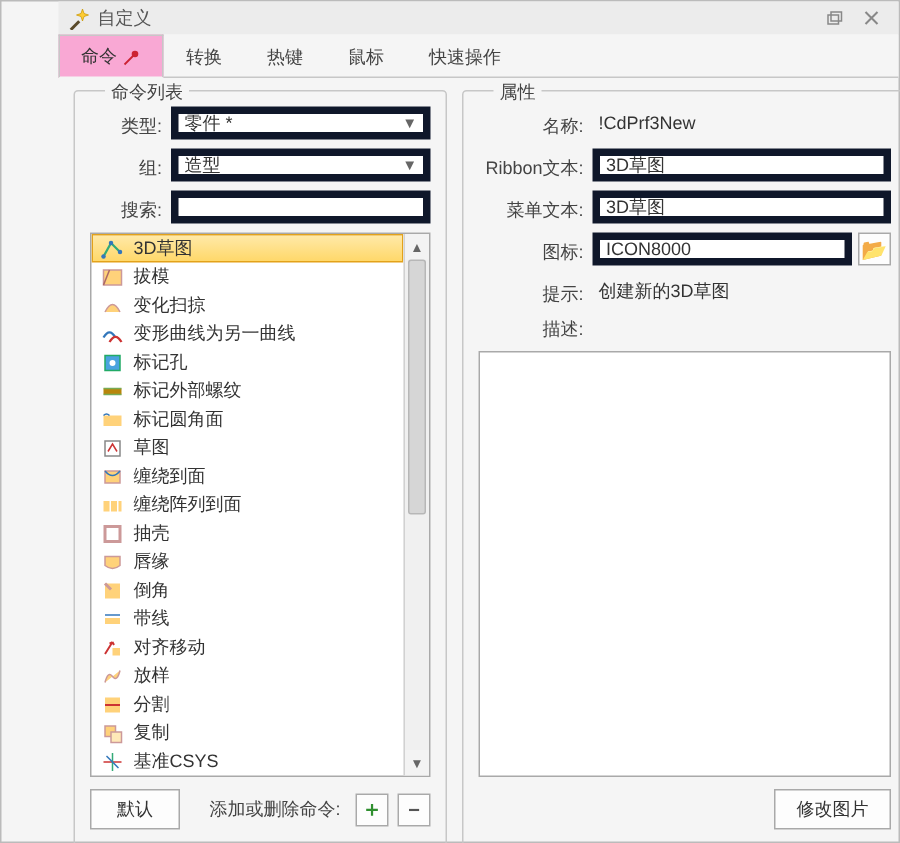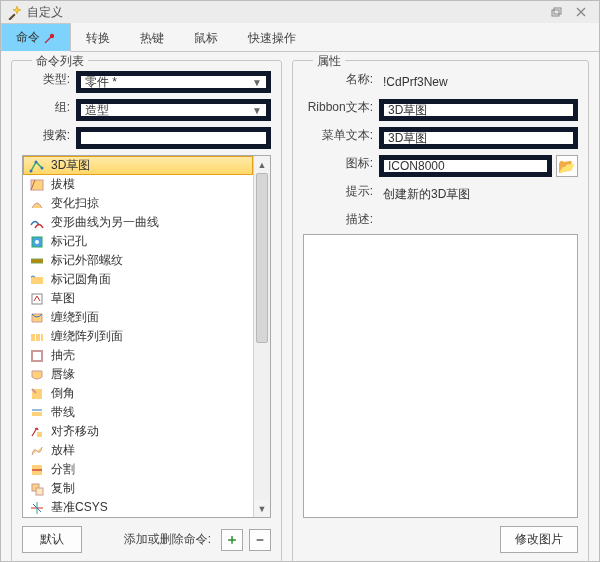--- a/index.html
+++ b/index.html
@@ -1,21 +1,21 @@
 <!DOCTYPE html>
 <html><head>
   <meta charset="utf-8">
   <style>
     * { margin: 0; padding: 0; box-sizing: border-box; }
     body { font-family: "Microsoft YaHei", "SimSun", sans-serif; font-size: 12px; color: #333; }
     .dialog {
       width: 600px; height: 562px;
       background: #f5f5f5;
       border: 1px solid #bbb;
-      display: flex; flex-direction: column;
+      display: flex; flex-direction: column; padding-left: 38px;
     }
     .titlebar {
       display: flex; align-items: center;
       background: #ececec;
       padding: 2px 6px;
       height: 24px;
     }
     .titlebar .wand-icon {
       width: 16px; height: 16px; margin-right: 4px;
       display: inline-flex; align-items: center; justify-content: center;
@@ -35,21 +35,21 @@
       padding: 5px 14px;
       cursor: default;
       color: #444;
       position: relative;
       border: 1px solid transparent;
       border-bottom: none;
       margin-bottom: -1px;
       display: flex; align-items: center; gap: 4px;
     }
     .tab.active {
-      background: #7dd3fc;
+      background: #f9a8d4;
       border-color: #c7c7c7;
       border-bottom: 1px solid #f5f5f5;
       color: #333;
     }
     .tab-icon { width: 12px; height: 12px; display: inline-block; }
     .content {
       flex: 1; display: flex; flex-direction: column;
       padding: 8px 10px;
     }
     .columns {
@@ -66,21 +66,21 @@
     .groupbox > .legend {
       position: absolute;
       top: -8px; left: 20px;
       background: #f5f5f5;
       padding: 0 4px;
       color: #444;
     }
     .left-col { flex: 1; }
     .right-col { flex: 1; }
     .form-row {
-      display: flex; align-items: flex-start;
+      display: flex; align-items: flex-end;
       margin-bottom: 6px;
     }
     .form-row .lbl {
       width: 54px;
       text-align: right;
       padding-right: 6px;
       color: #444;
     }
     .right-col .form-row .lbl { width: 76px; }
     .form-row .ctrl { flex: 1; display: flex; align-items: center; gap: 4px; }

